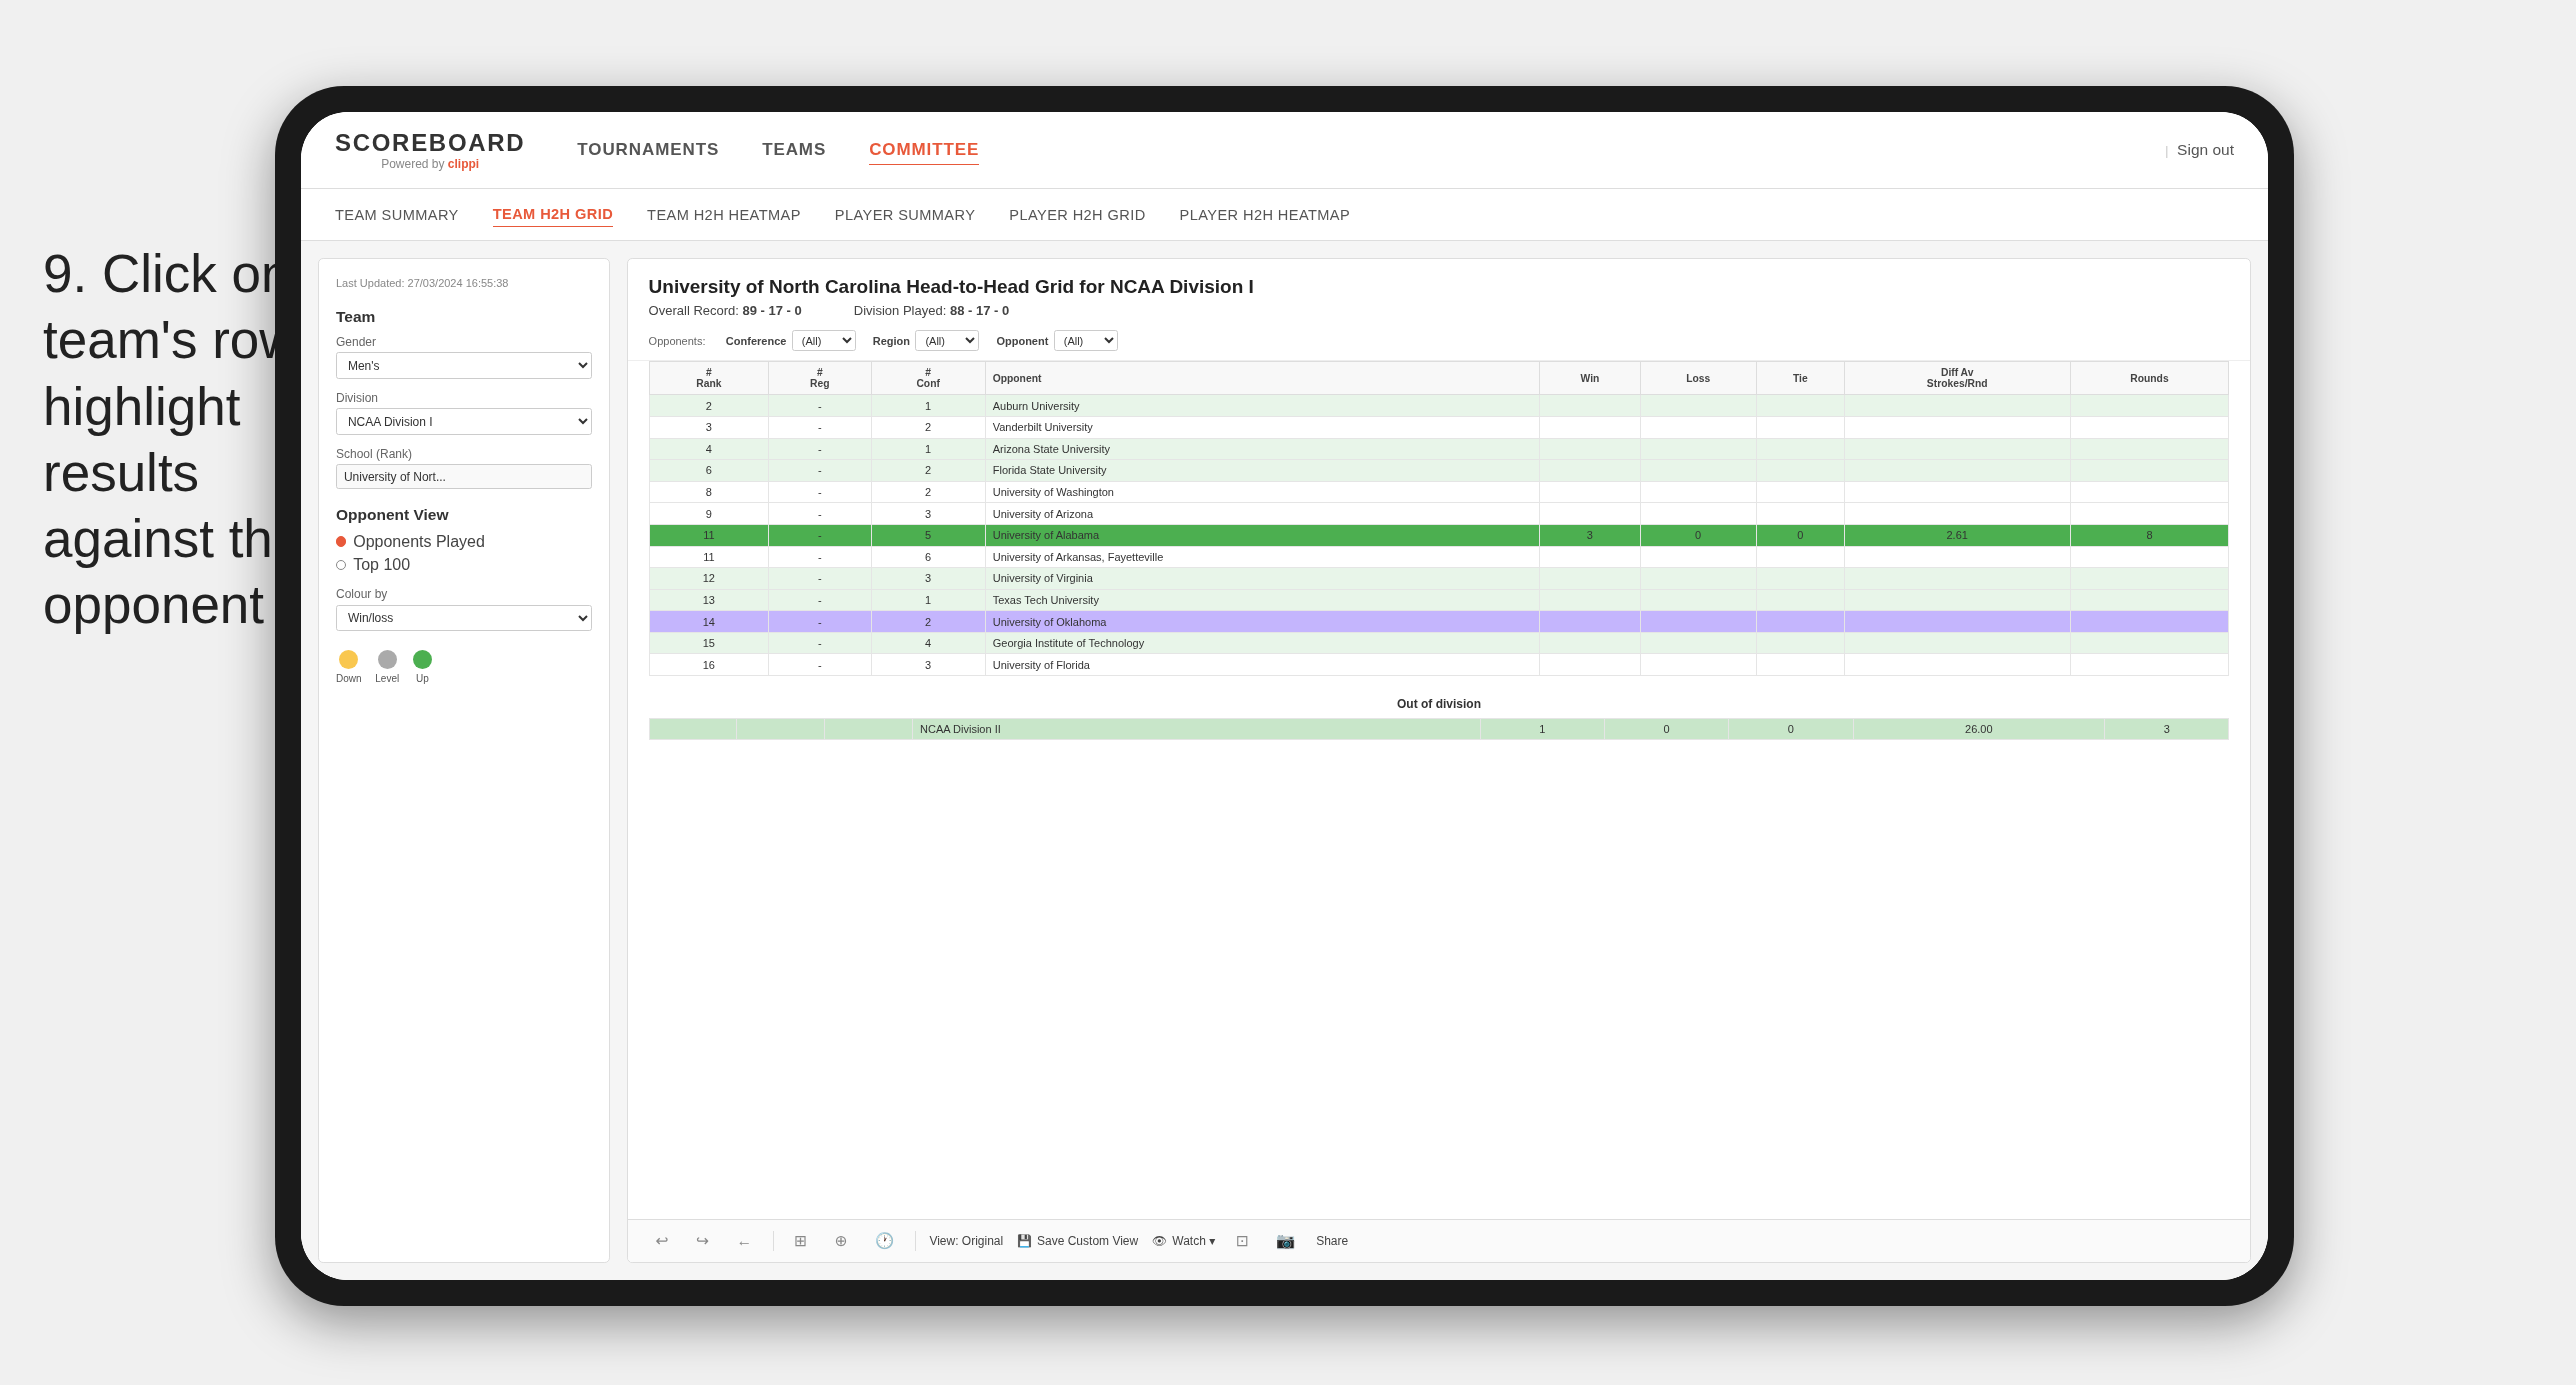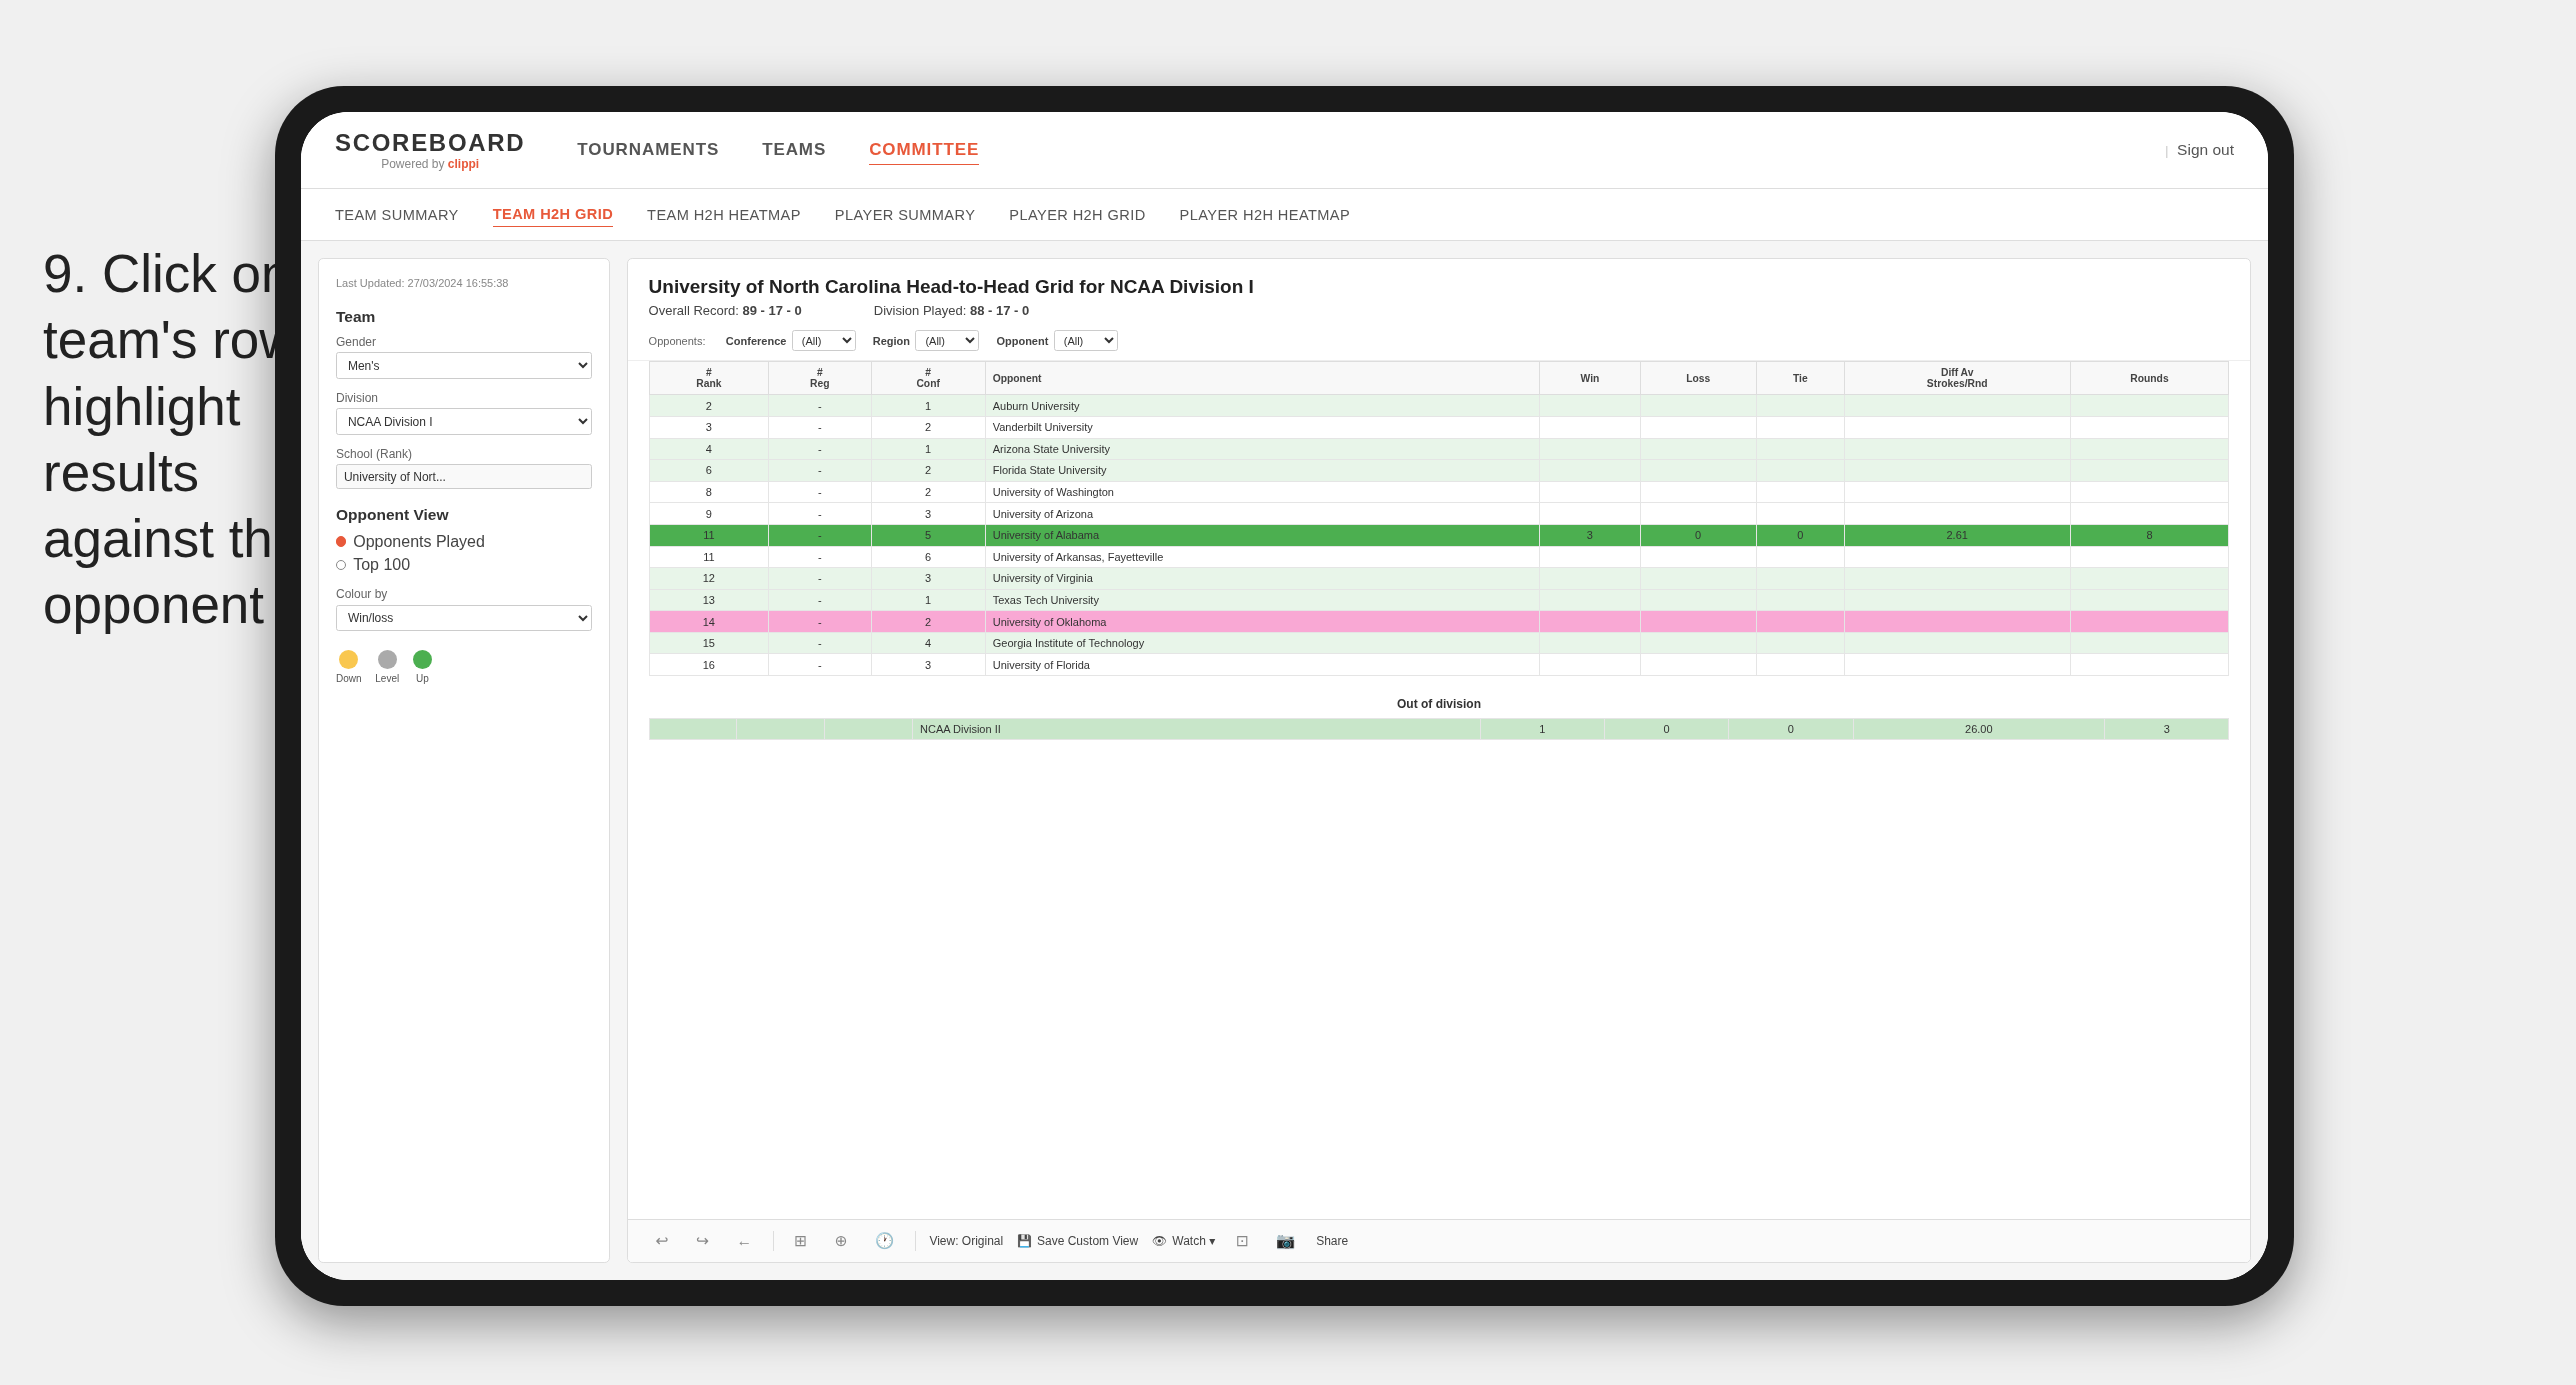--- a/index.html
+++ b/index.html
@@ -284,21 +284,21 @@
 
     .grid-title {
       font-size: 19px;
       font-weight: 700;
       color: #222;
       margin-bottom: 5.2px;
     }
 
     .grid-records {
       display: flex;
-      gap: 72px;
+      gap: 52px;
       font-size: 13px;
       color: #444;
       margin-bottom: 12px;
     }
 
     .filter-row {
       display: flex;
       gap: 17px;
       align-items: center;
       flex-wrap: wrap;
@@ -667,21 +667,21 @@
                     <td>13</td>
                     <td>-</td>
                     <td>1</td>
                     <td class="left">Texas Tech University</td>
                     <td></td>
                     <td></td>
                     <td></td>
                     <td></td>
                     <td></td>
                   </tr>
-                  <tr style="background: #f9a8d4; color: rgb(51, 51, 51);">
+                  <tr style="background: #c4b5fd; color: rgb(51, 51, 51);">
                     <td>14</td>
                     <td>-</td>
                     <td>2</td>
                     <td class="left">University of Oklahoma</td>
                     <td></td>
                     <td></td>
                     <td></td>
                     <td></td>
                     <td></td>
                   </tr>

